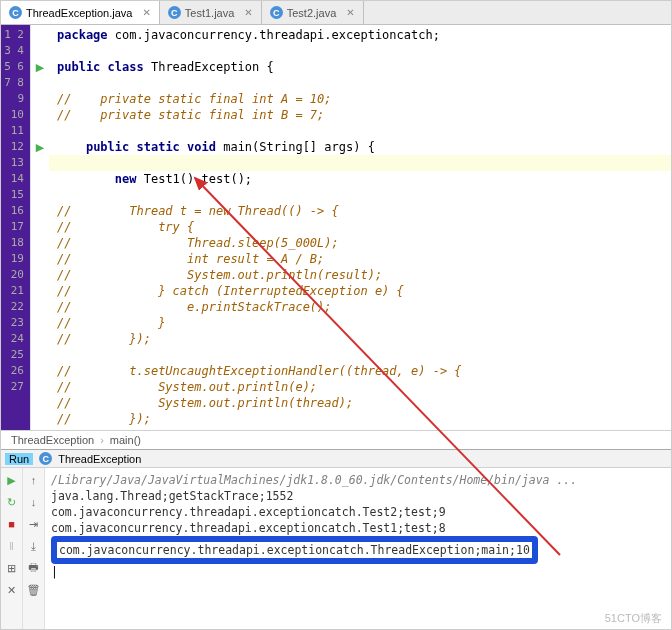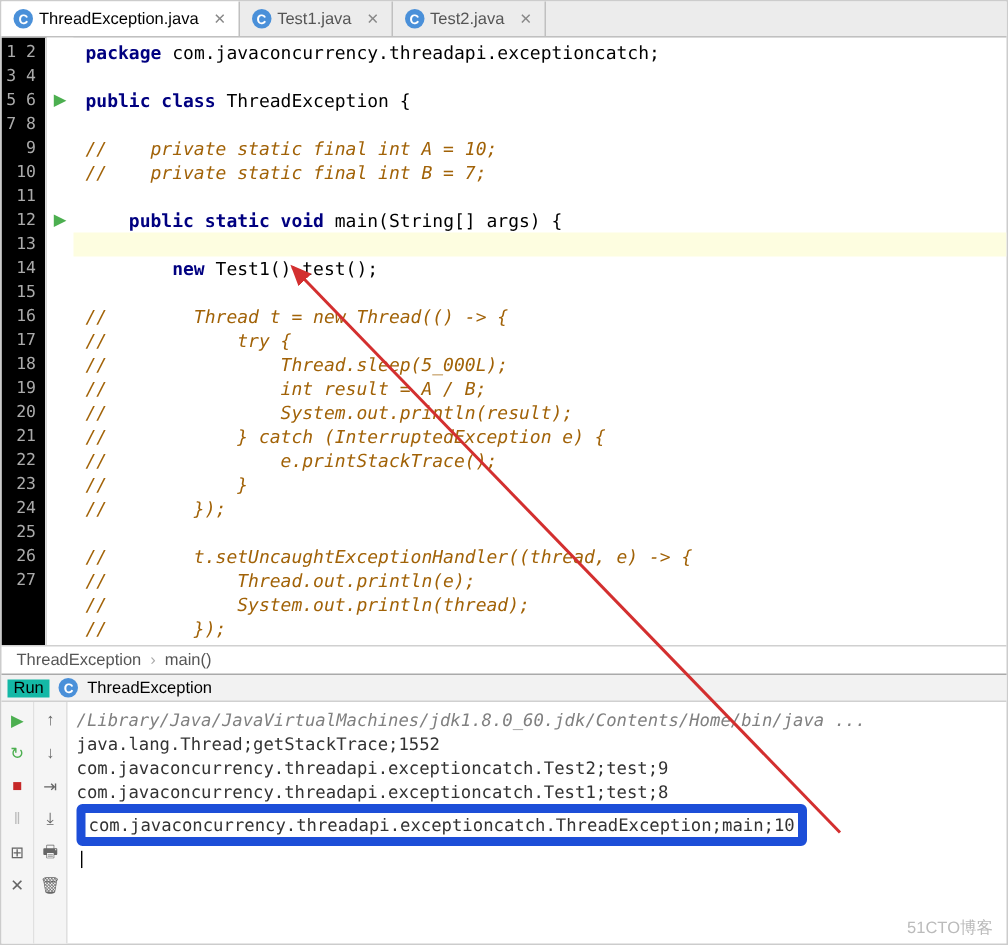--- a/index.html
+++ b/index.html
@@ -4,34 +4,34 @@
 <style>
 * { margin: 0; padding: 0; box-sizing: border-box; }
 body { font-family: -apple-system, "Segoe UI", sans-serif; font-size: 12px; background: #fff; width: 672px; height: 630px; overflow: hidden; position: relative; }
 .ide { display: flex; flex-direction: column; height: 100%; border: 1px solid #ccc; }
 .tabs { display: flex; background: #ececec; border-bottom: 1px solid #c0c0c0; height: 24px; }
 .tab { display: flex; align-items: center; padding: 0 8px; border-right: 1px solid #c0c0c0; font-size: 11px; color: #555; cursor: pointer; gap: 4px; }
 .tab.active { background: #fff; color: #000; }
 .tab .close { margin-left: 6px; color: #888; font-size: 10px; }
 .icon-c { width: 13px; height: 13px; border-radius: 50%; background: #4a90d9; color: #fff; display: inline-flex; align-items: center; justify-content: center; font-size: 9px; font-weight: bold; }
 .editor-area { display: flex; flex: 1; overflow: hidden; position: relative; }
-.gutter { width: 30px; background: #000000; border-right: 1px solid #e0e0e0; text-align: right; padding: 2px 6px 0 0; font-family: Menlo, monospace; font-size: 11px; color: #aaa; line-height: 16px; }
+.gutter { width: 30px; background: #4c1d95; border-right: 1px solid #e0e0e0; text-align: right; padding: 2px 6px 0 0; font-family: Menlo, monospace; font-size: 11px; color: #aaa; line-height: 16px; }
 .gutter-icons { width: 18px; background: #fff; padding-top: 2px; }
 .gutter-icons .run-tri { color: #4caf50; font-size: 11px; line-height: 16px; text-align: center; }
 .gutter-icons .blank { height: 16px; }
 .code { flex: 1; font-family: Menlo, Consolas, monospace; font-size: 12px; line-height: 16px; padding: 2px 0 0 8px; white-space: pre; position: relative; }
 .code .hl { position: absolute; left: 0; right: 0; height: 16px; background: #fdfde0; z-index: 0; }
 .code pre { position: relative; z-index: 1; }
 .kw { color: #000080; font-weight: bold; }
 .cm { color: #a16207; font-style: italic; }
 .breadcrumb { border-top: 1px solid #d0d0d0; padding: 3px 10px; font-size: 11px; color: #555; display: flex; align-items: center; gap: 6px; }
 .breadcrumb .sep { color: #aaa; }
 .run-panel { border-top: 1px solid #aaa; display: flex; flex-direction: column; height: 180px; }
 .run-header { display: flex; align-items: center; padding: 2px 4px; border-bottom: 1px solid #d0d0d0; font-size: 11px; gap: 6px; background: #f2f2f2; }
-.rotate-label { background: #14b8a6; padding: 0 4px; }
+.rotate-label { background: #7dd3fc; padding: 0 4px; }
 .run-body { display: flex; flex: 1; }
 .run-toolbar { width: 22px; background: #f5f5f5; border-right: 1px solid #e0e0e0; display: flex; flex-direction: column; align-items: center; padding-top: 4px; gap: 6px; }
 .run-toolbar2 { width: 22px; background: #f5f5f5; border-right: 1px solid #e0e0e0; display: flex; flex-direction: column; align-items: center; padding-top: 4px; gap: 6px; }
 .tb-btn { width: 16px; height: 16px; display: flex; align-items: center; justify-content: center; font-size: 11px; color: #666; cursor: pointer; }
 .tb-btn.green { color: #4caf50; }
 .tb-btn.red { color: #c62828; }
 .console { flex: 1; font-family: Menlo, monospace; font-size: 11.5px; line-height: 16px; padding: 4px 6px; white-space: pre; overflow: hidden; }
 .console .info { color: #808080; font-style: italic; }
 .console .trace { color: #333; }
 .console .boxed { border: 6px solid #1d4ed8; border-radius: 4px; padding: 0 2px; display: inline-block; }
@@ -133,21 +133,21 @@
 <span class="cm">//            try {</span>
 <span class="cm">//                Thread.sleep(5_000L);</span>
 <span class="cm">//                int result = A / B;</span>
 <span class="cm">//                System.out.println(result);</span>
 <span class="cm">//            } catch (InterruptedException e) {</span>
 <span class="cm">//                e.printStackTrace();</span>
 <span class="cm">//            }</span>
 <span class="cm">//        });</span>
 
 <span class="cm">//        t.setUncaughtExceptionHandler((thread, e) -&gt; {</span>
-<span class="cm">//            Thread.out.println(e);</span>
+<span class="cm">//            System.out.println(e);</span>
 <span class="cm">//            System.out.println(thread);</span>
 <span class="cm">//        });</span>
 
 </pre></div>
   </div>
 
   <div class="breadcrumb">
     <span>ThreadException</span>
     <span class="sep">›</span>
     <span>main()</span>

